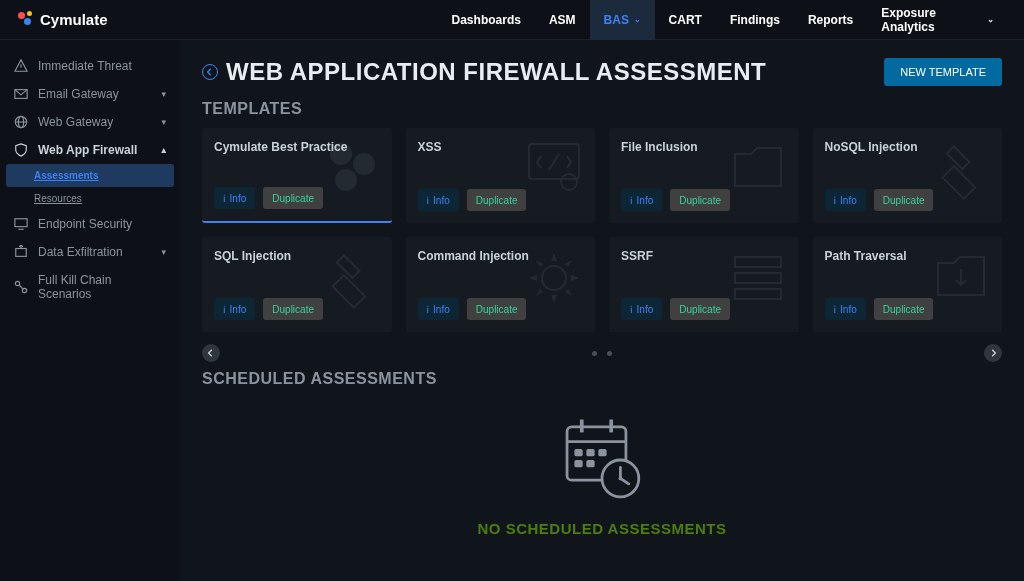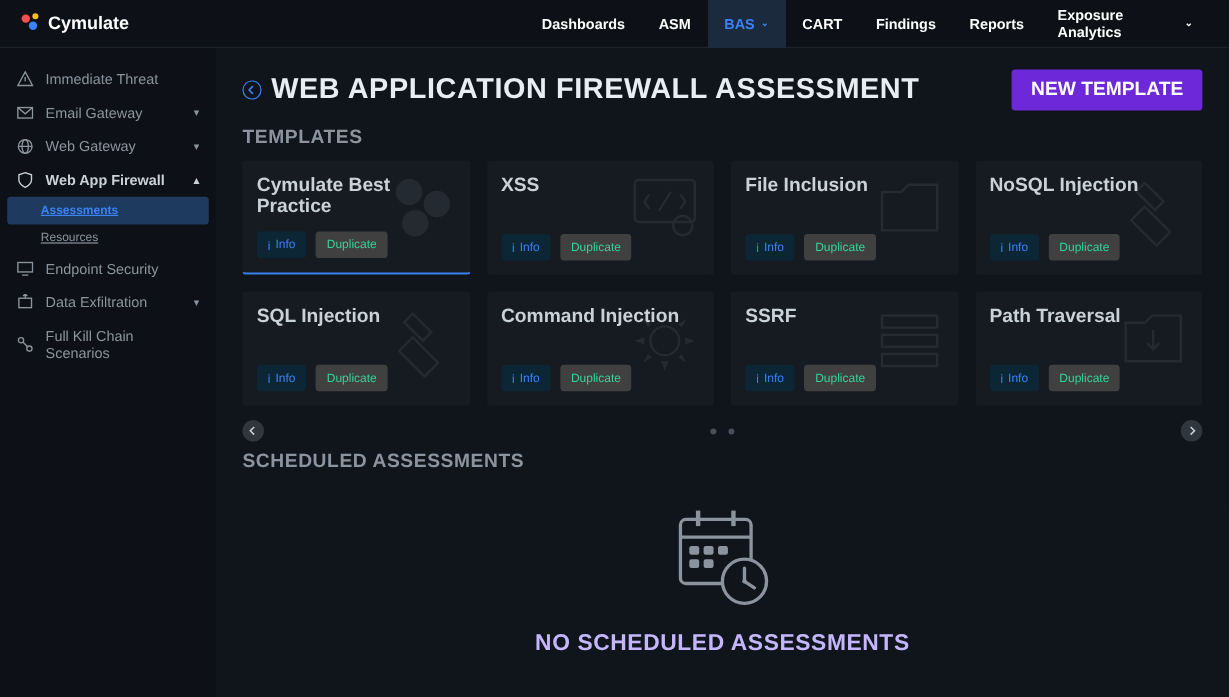--- a/index.html
+++ b/index.html
@@ -109,24 +109,24 @@
   display: flex; align-items: center; justify-content: center; color: #3b82f6;
   font-size: 10px; cursor: pointer;
 }
 .page-title {
   font-size: 24px;
   font-weight: 800;
   letter-spacing: 0.5px;
   color: #e6edf3;
 }
 .btn-primary {
-  background: #6d28d9;
+  background: #0369a1;
   color: #fff;
-  font-size: 16px;
-  font-weight: 700;
+  font-size: 11px;
+  font-weight: 400;
   padding: 8px 16px;
   border: none;
   border-radius: 3px;
   cursor: pointer;
 }
 .section-label {
   font-size: 16px;
   font-weight: 700;
   color: #8b949e;
   letter-spacing: 0.5px;
@@ -143,21 +143,21 @@
   border-radius: 3px;
   padding: 12px;
   height: 95px;
   display: flex;
   flex-direction: column;
   justify-content: space-between;
   position: relative;
   overflow: hidden;
 }
 .card.active-card {border-bottom: 2px solid #3b82f6;}
-.card-title { font-size: 16px; font-weight: 600; color: #c9d1d9; z-index: 1; }
+.card-title { font-size: 12px; font-weight: 600; color: #c9d1d9; z-index: 1; }
 .card-actions { display: flex; gap: 8px; z-index: 1; }
 .card-btn {
   font-size: 10px;
   padding: 4px 9px;
   border-radius: 3px;
   cursor: pointer;
   display: flex;
   align-items: center;
   gap: 4px;
   background: #0d2636;
@@ -191,24 +191,24 @@
 .empty-state {
   text-align: center;
   padding-top: 16px;
 }
 .empty-icon-wrap {
   display: flex;
   justify-content: center;
   margin-bottom: 14px;
 }
 .empty-title {
-  font-size: 19px;
+  font-size: 15px;
   font-weight: 800;
   letter-spacing: 0.5px;
-  color: #c4b5fd;
+  color: #4d7c0f;
 }
 </style>
 </head>
 <body>
 
 <div class="topbar">
   <div class="logo">
     <span class="logo-dots">
       <span class="dot dot1"></span>
         <span class="dot dot2"></span>

